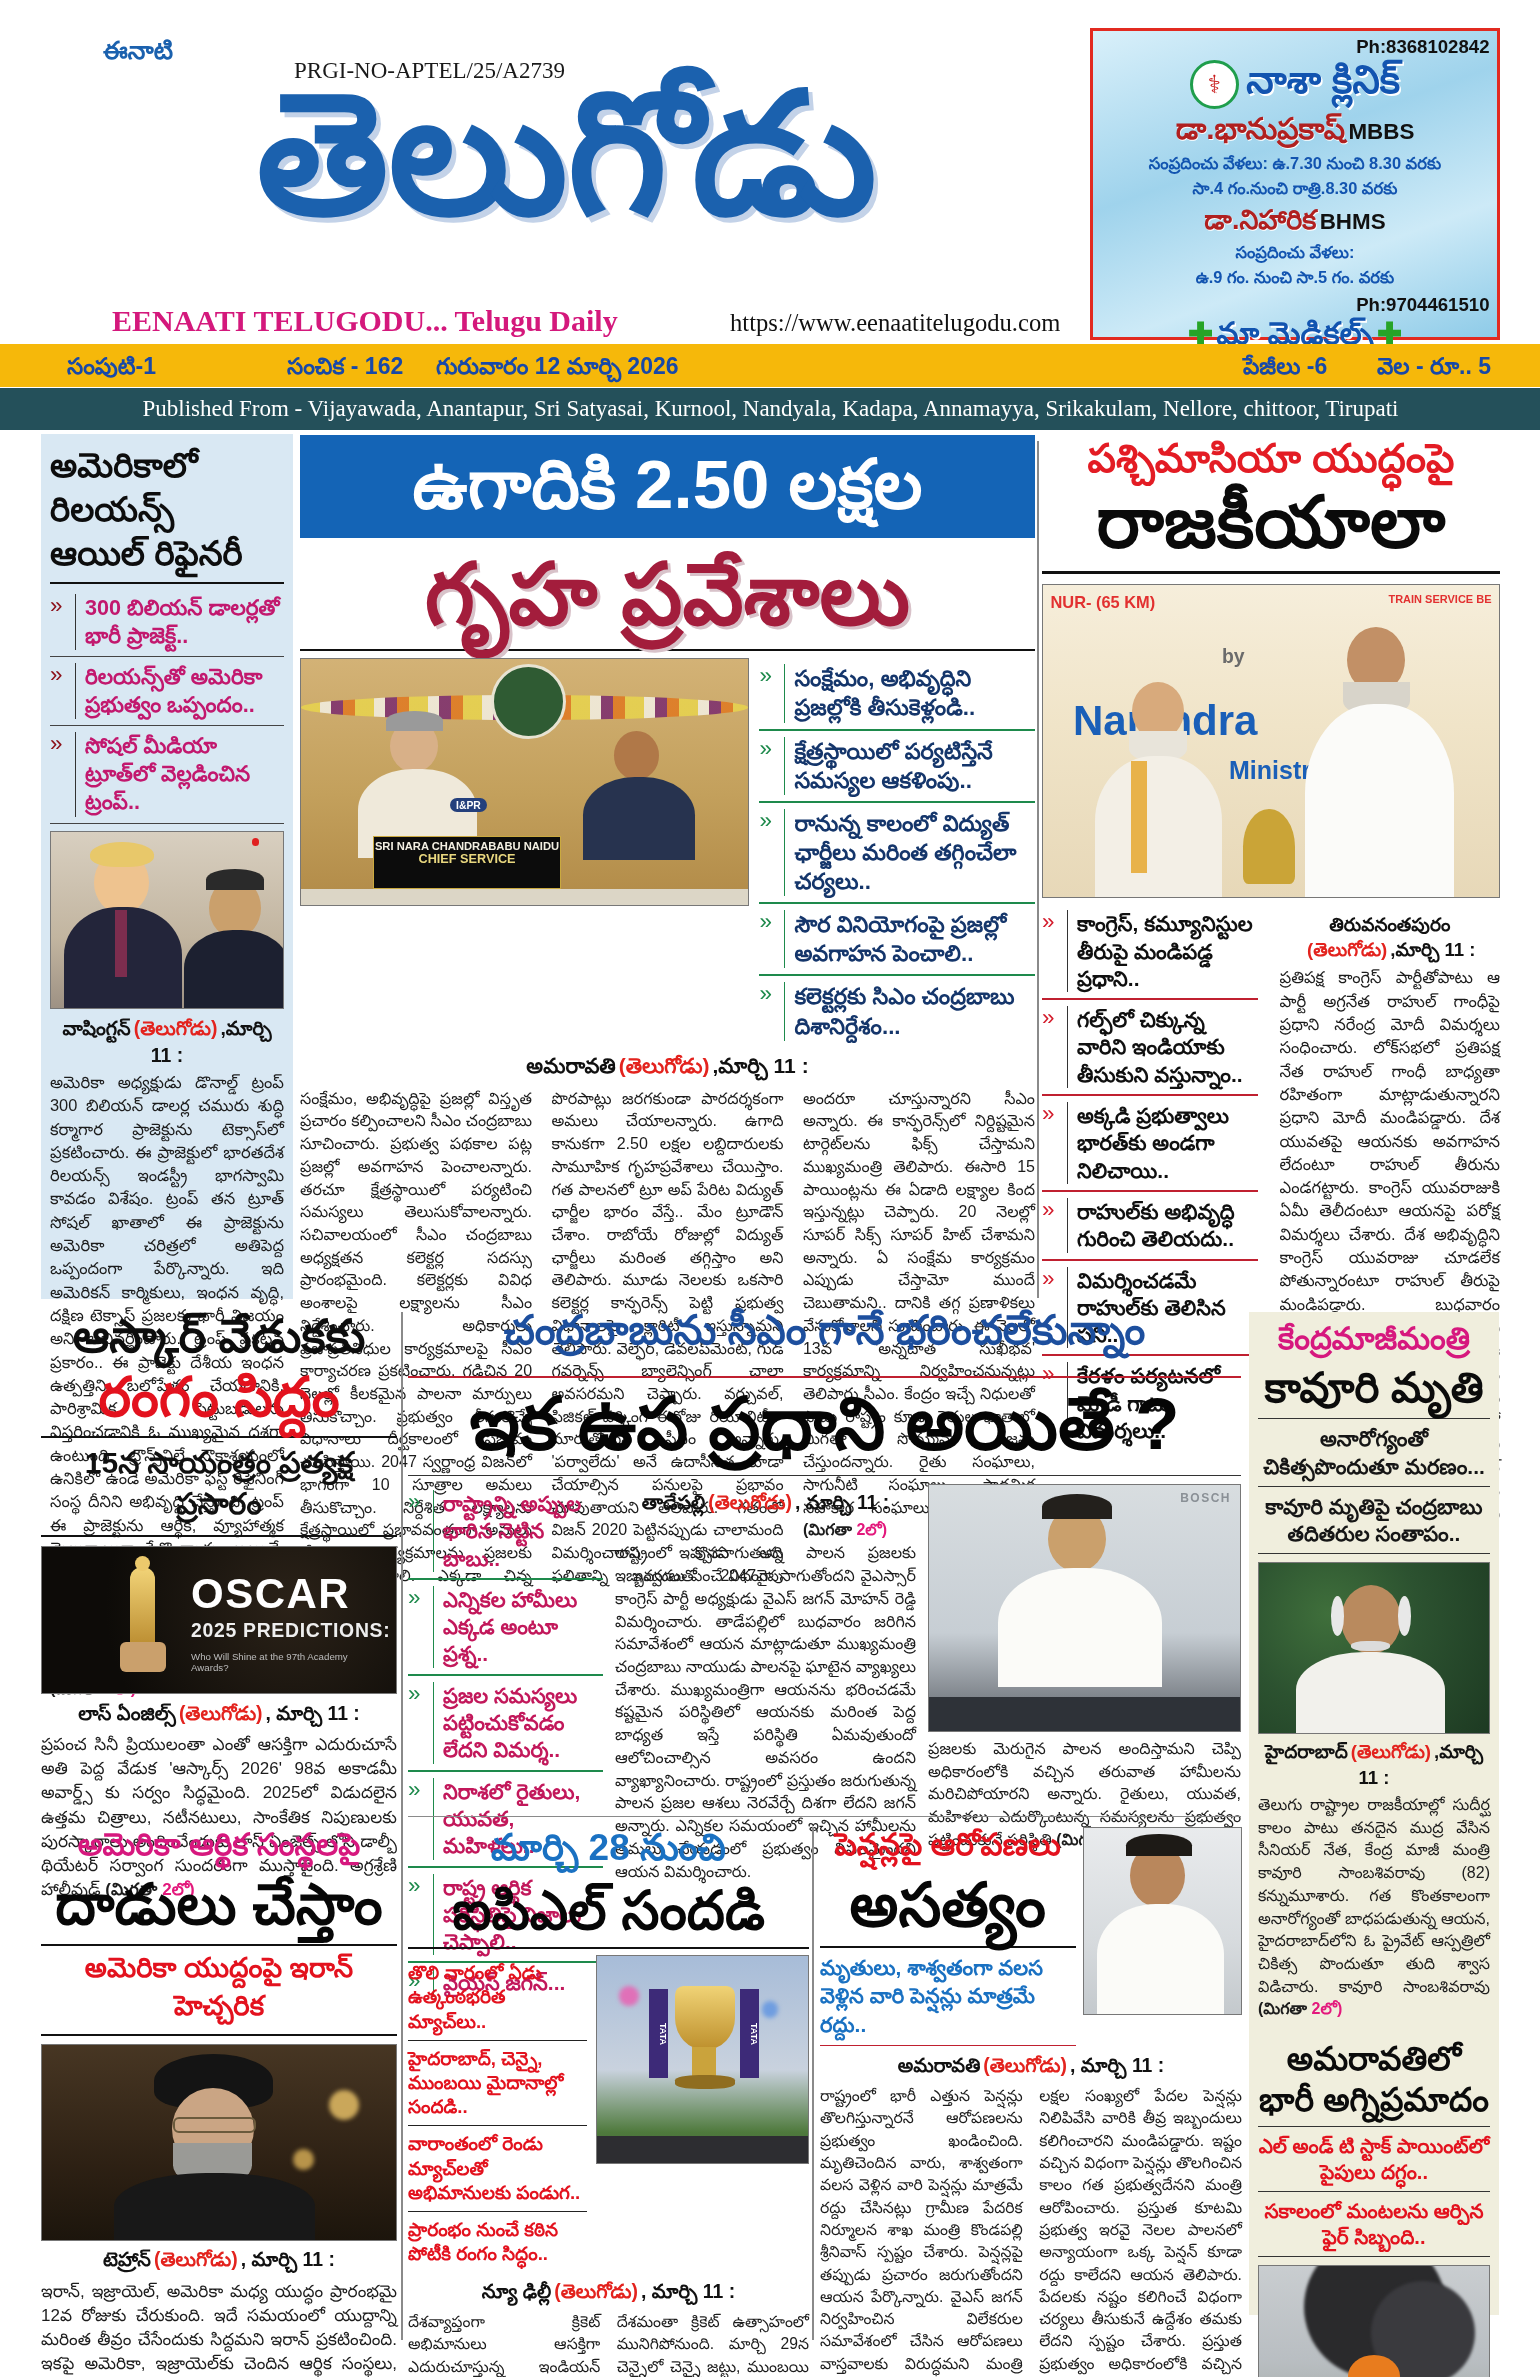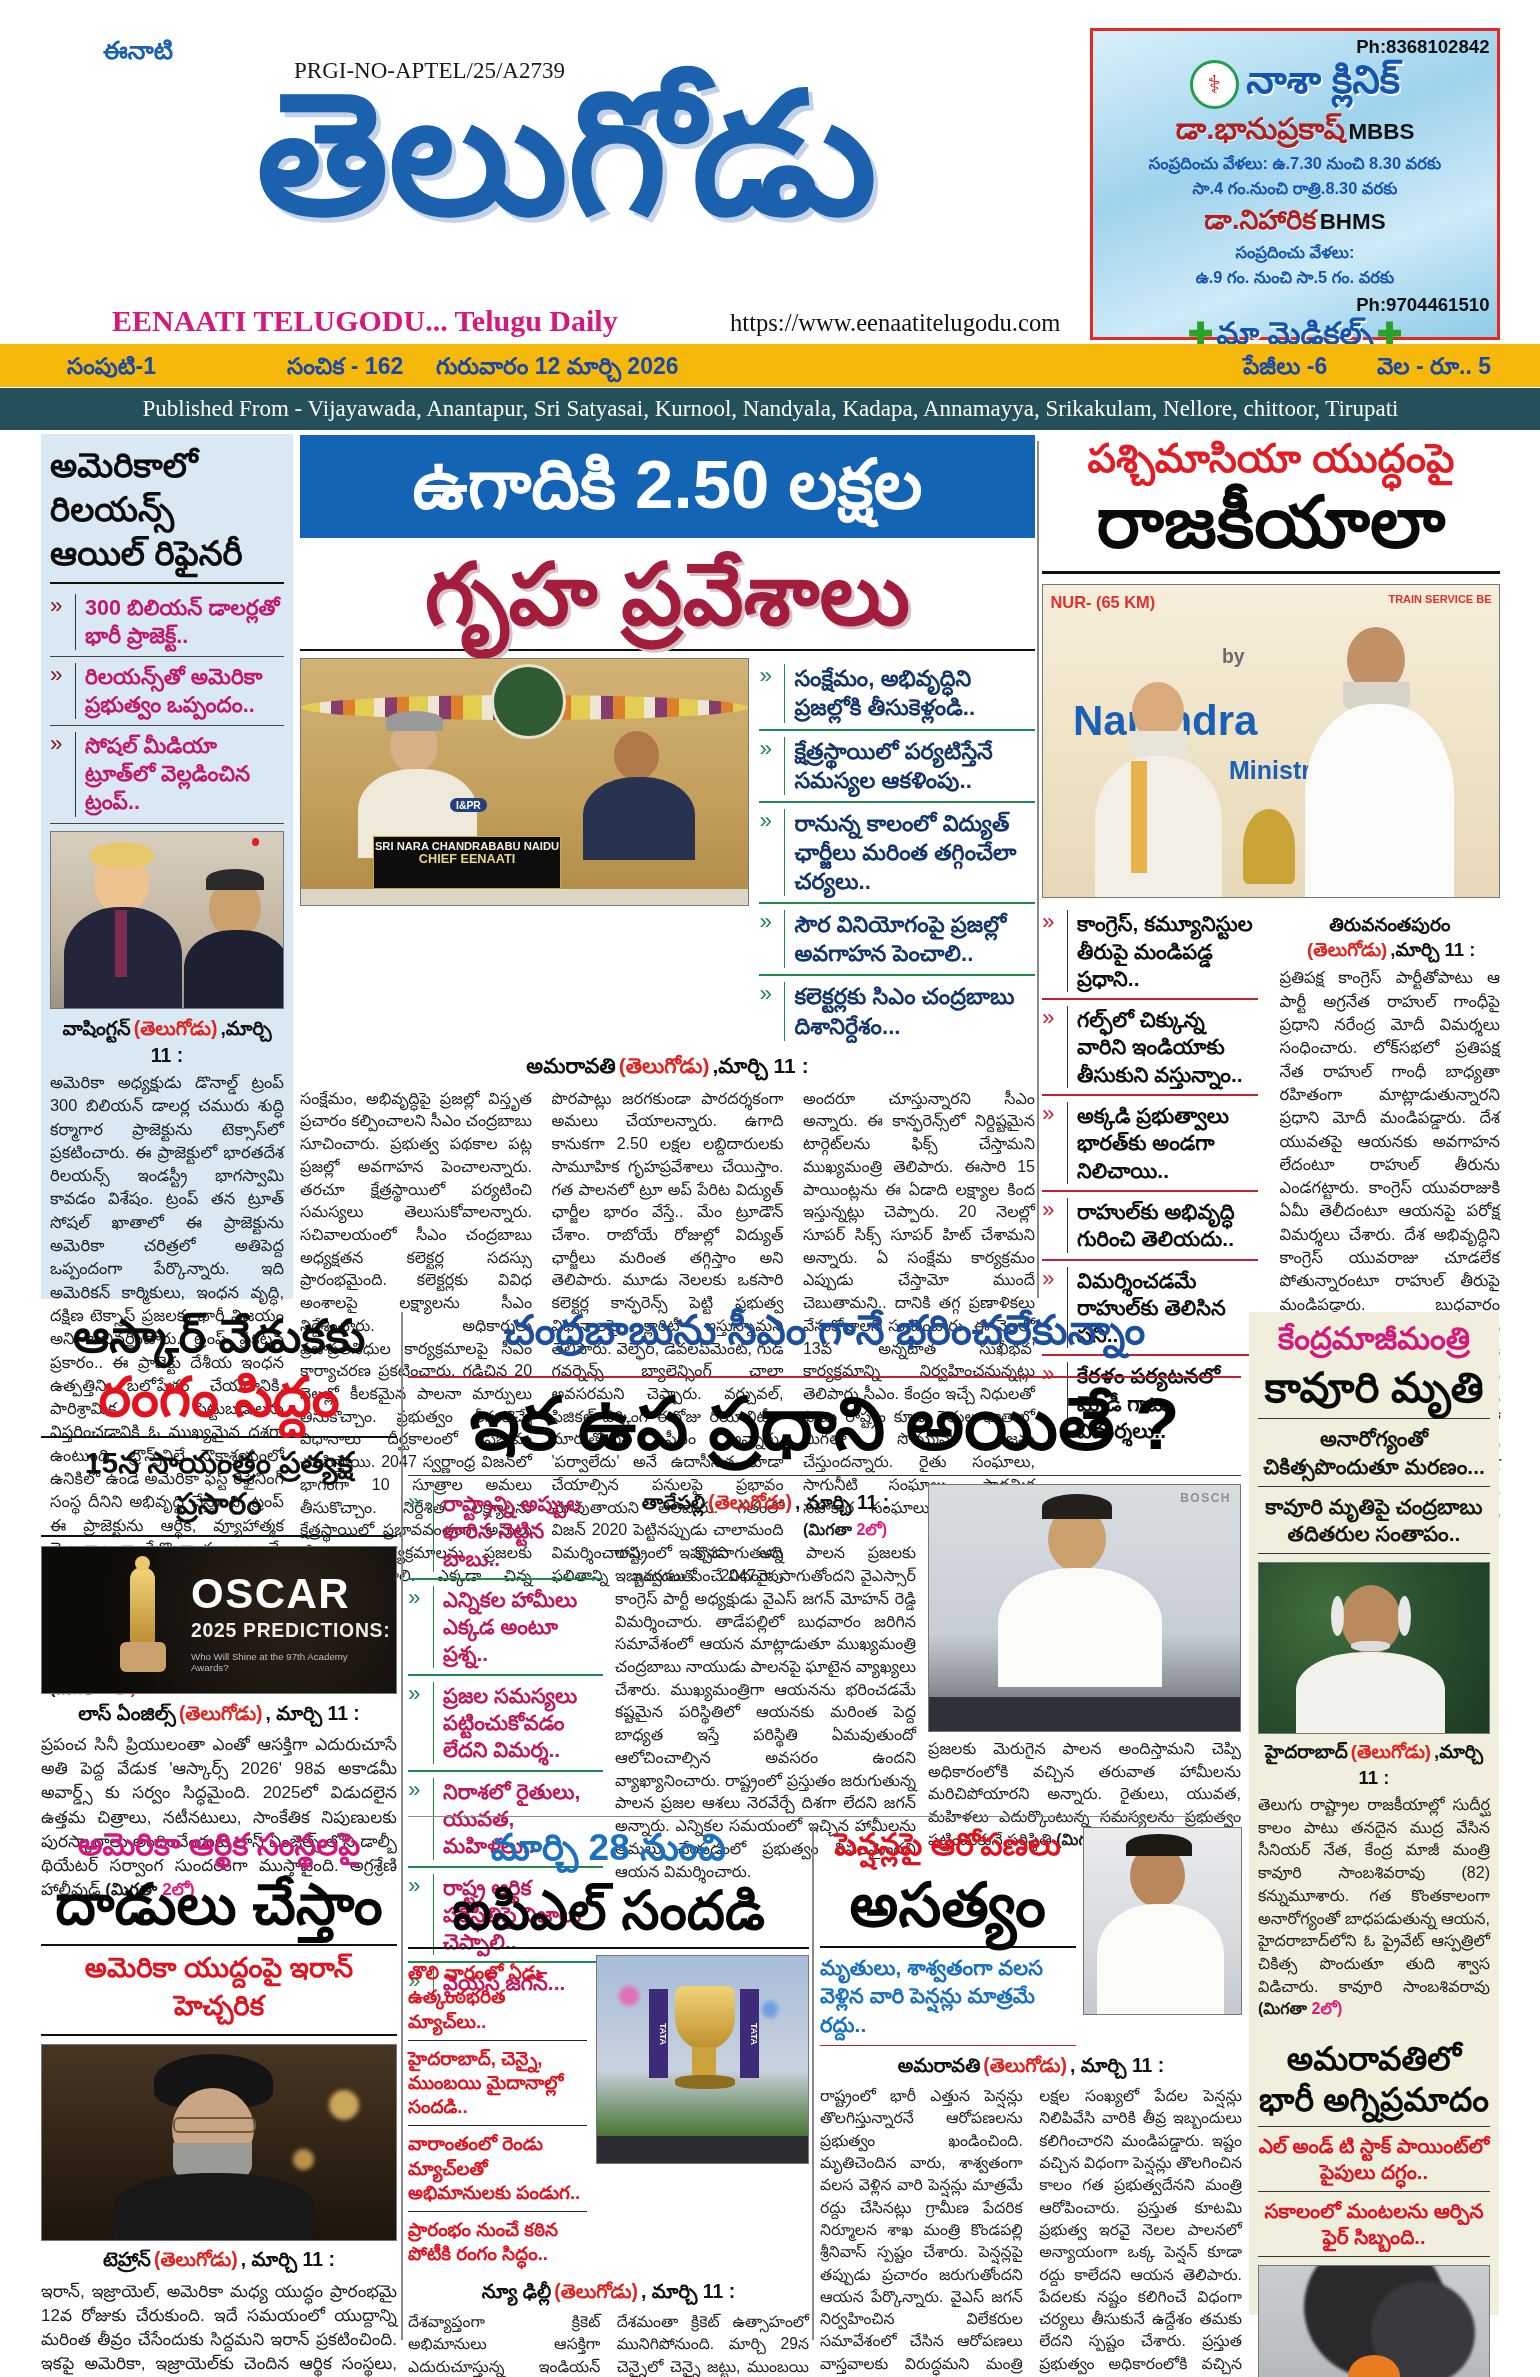--- a/index.html
+++ b/index.html
@@ -263,21 +263,21 @@
       <div class="photo cmphoto">
         <div class="abs" style="left:0;top:36px;width:100%;height:25px;background:repeating-linear-gradient(90deg,#e8d44d 0 19.4px,#f3f0e4 19.4px 30px,#7a2a6e 30px 42px,#e07820 42px 54px);opacity:.85;border-radius:50%;"></div>
         <div class="hd" style="left:190px;top:4.5px;width:69px;height:69px;background:#2f5b33;border:3px solid #e7e3d2;"></div>
         <div class="hd" style="left:89px;top:61px;width:48px;height:52px;background:#d8b088;"></div>
         <div class="abs" style="left:85px;top:52px;width:57px;height:19.4px;border-radius:50% 50% 0 0;background:#9a9a9a;"></div>
         <div class="tors" style="left:57px;top:110px;width:119px;height:89px;background:#efe9da;"></div>
         <div class="hd" style="left:313px;top:72px;width:45px;height:49px;background:#b07848;"></div>
         <div class="tors" style="left:282px;top:118px;width:112px;height:83px;background:#27334f;"></div>
         <div class="abs" style="left:72px;top:177px;width:186px;height:48px;background:#0c0c0c;border:1.5px solid #caa93f;color:#f3efe2;text-align:center;padding-top:3px;">
           <div style="font-size:11.2px;font-weight:bold;">SRI NARA CHANDRABABU NAIDU</div>
-          <div style="font-size:12.7px;font-weight:bold;color:#e8d77f;">CHIEF EENAATI</div>
+          <div style="font-size:12.7px;font-weight:bold;color:#e8d77f;">CHIEF SERVICE</div>
         </div>
         <div class="ptxt" style="left:149px;top:139px;background:#24407c;color:#fff;font-size:10.4px;padding:1.5px 6px;border-radius:7.5px;">I&amp;PR</div>
         <div class="abs" style="left:0;bottom:0;width:100%;height:16.4px;background:#dcd6c6;"></div>
       </div>
       <div class="blist">
         <div class="blt">
             <span class="arr">»</span>
             <span class="t">సంక్షేమం, అభివృద్ధిని ప్రజల్లోకి తీసుకెళ్లండి..</span>
           </div>
         <div class="blt">

